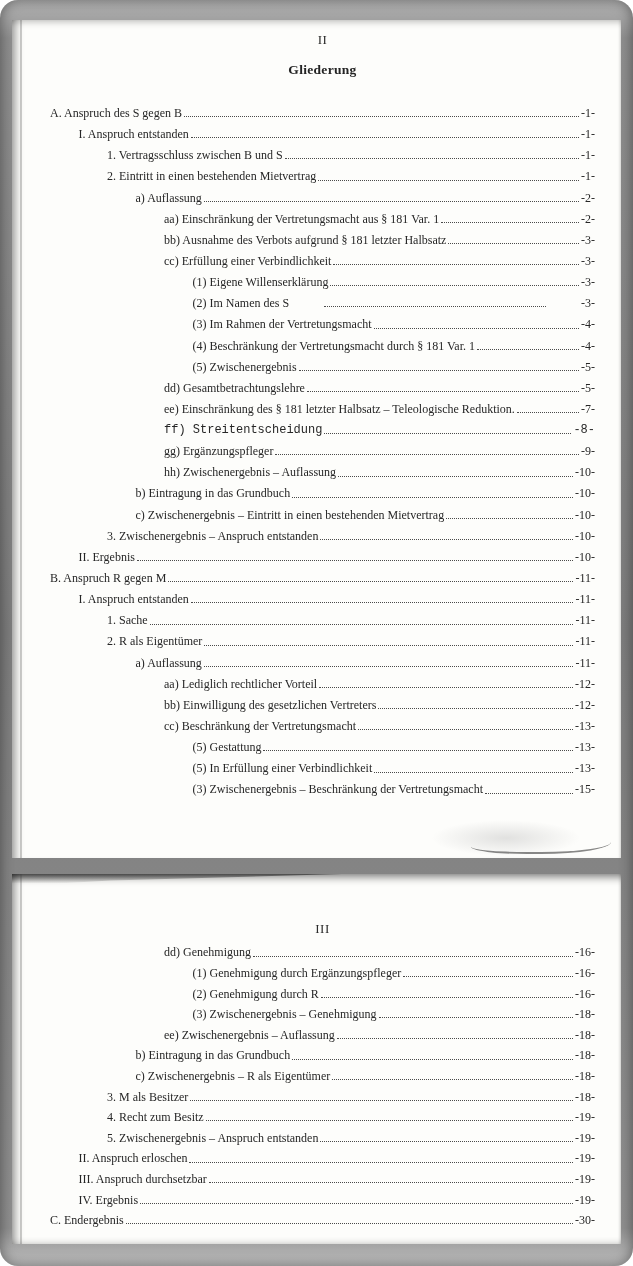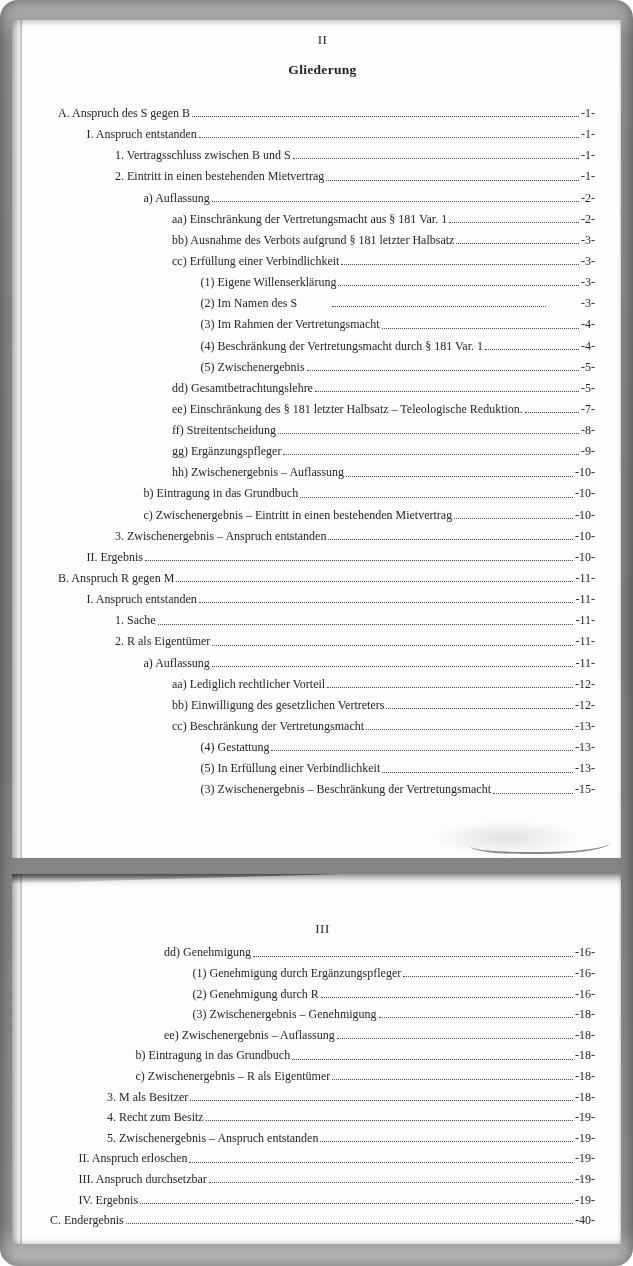--- a/index.html
+++ b/index.html
@@ -89,21 +89,21 @@
   }
   .toc { width: 100%; }
   .page-1 .toc { margin-top: 21px; }
   .page-2 .toc { margin-top: 2px; }
   .toc-row {
     display: flex;
     align-items: flex-end;
     font-size: 12px;
     color: #262626;
   }
-  .page-1 .toc-row { height: 21.15px; margin-left: 8px; }
+  .page-1 .toc-row { height: 21.15px; }
   .page-2 .toc-row { height: 20.6px; }
   .toc-label { white-space: nowrap; line-height: 1.1; }
   .toc-page  { white-space: nowrap; line-height: 1.1; }
   .leader {
     flex: 1 1 auto;
     min-width: 4px;
     border-bottom: 1.6px dotted #4a4a4a;
     margin: 0 2px 3px 2px;
   }
 </style>
@@ -186,21 +186,21 @@
           <div class="toc-row" style="padding-left: 114px;">
             <span class="toc-label">dd) Gesamtbetrachtungslehre</span>
             <span class="leader"></span>
             <span class="toc-page">-5-</span>
           </div>
           <div class="toc-row" style="padding-left: 114px;">
             <span class="toc-label">ee) Einschränkung des § 181 letzter Halbsatz – Teleologische Reduktion.</span>
             <span class="leader"></span>
             <span class="toc-page">-7-</span>
           </div>
-          <div class="toc-row" style="padding-left: 114px;">
+          <div class="toc-row" style="padding-left: 114px; font-family: Liberation Mono, monospace;">
             <span class="toc-label">ff) Streitentscheidung</span>
             <span class="leader"></span>
             <span class="toc-page">-8-</span>
           </div>
           <div class="toc-row" style="padding-left: 114px;">
             <span class="toc-label">gg) Ergänzungspfleger</span>
             <span class="leader"></span>
             <span class="toc-page">-9-</span>
           </div>
           <div class="toc-row" style="padding-left: 114px;">
@@ -262,21 +262,21 @@
             <span class="toc-label">bb) Einwilligung des gesetzlichen Vertreters</span>
             <span class="leader"></span>
             <span class="toc-page">-12-</span>
           </div>
           <div class="toc-row" style="padding-left: 114px;">
             <span class="toc-label">cc) Beschränkung der Vertretungsmacht</span>
             <span class="leader"></span>
             <span class="toc-page">-13-</span>
           </div>
           <div class="toc-row" style="padding-left: 142.5px;">
-            <span class="toc-label">(4) Gestattung</span>
+            <span class="toc-label">(5) Gestattung</span>
             <span class="leader"></span>
             <span class="toc-page">-13-</span>
           </div>
           <div class="toc-row" style="padding-left: 142.5px;">
             <span class="toc-label">(5) In Erfüllung einer Verbindlichkeit</span>
             <span class="leader"></span>
             <span class="toc-page">-13-</span>
           </div>
           <div class="toc-row" style="padding-left: 142.5px;">
             <span class="toc-label">(3) Zwischenergebnis – Beschränkung der Vertretungsmacht</span>
@@ -356,19 +356,19 @@
             <span class="toc-page">-19-</span>
           </div>
           <div class="toc-row" style="padding-left: 28.5px;">
             <span class="toc-label">IV. Ergebnis</span>
             <span class="leader"></span>
             <span class="toc-page">-19-</span>
           </div>
           <div class="toc-row" style="padding-left: 0px;">
             <span class="toc-label">C. Endergebnis</span>
             <span class="leader"></span>
-            <span class="toc-page">-40-</span>
+            <span class="toc-page">-30-</span>
           </div>
         </div>
     </div>
   </div>
 
 </div>
 
 </body></html>

